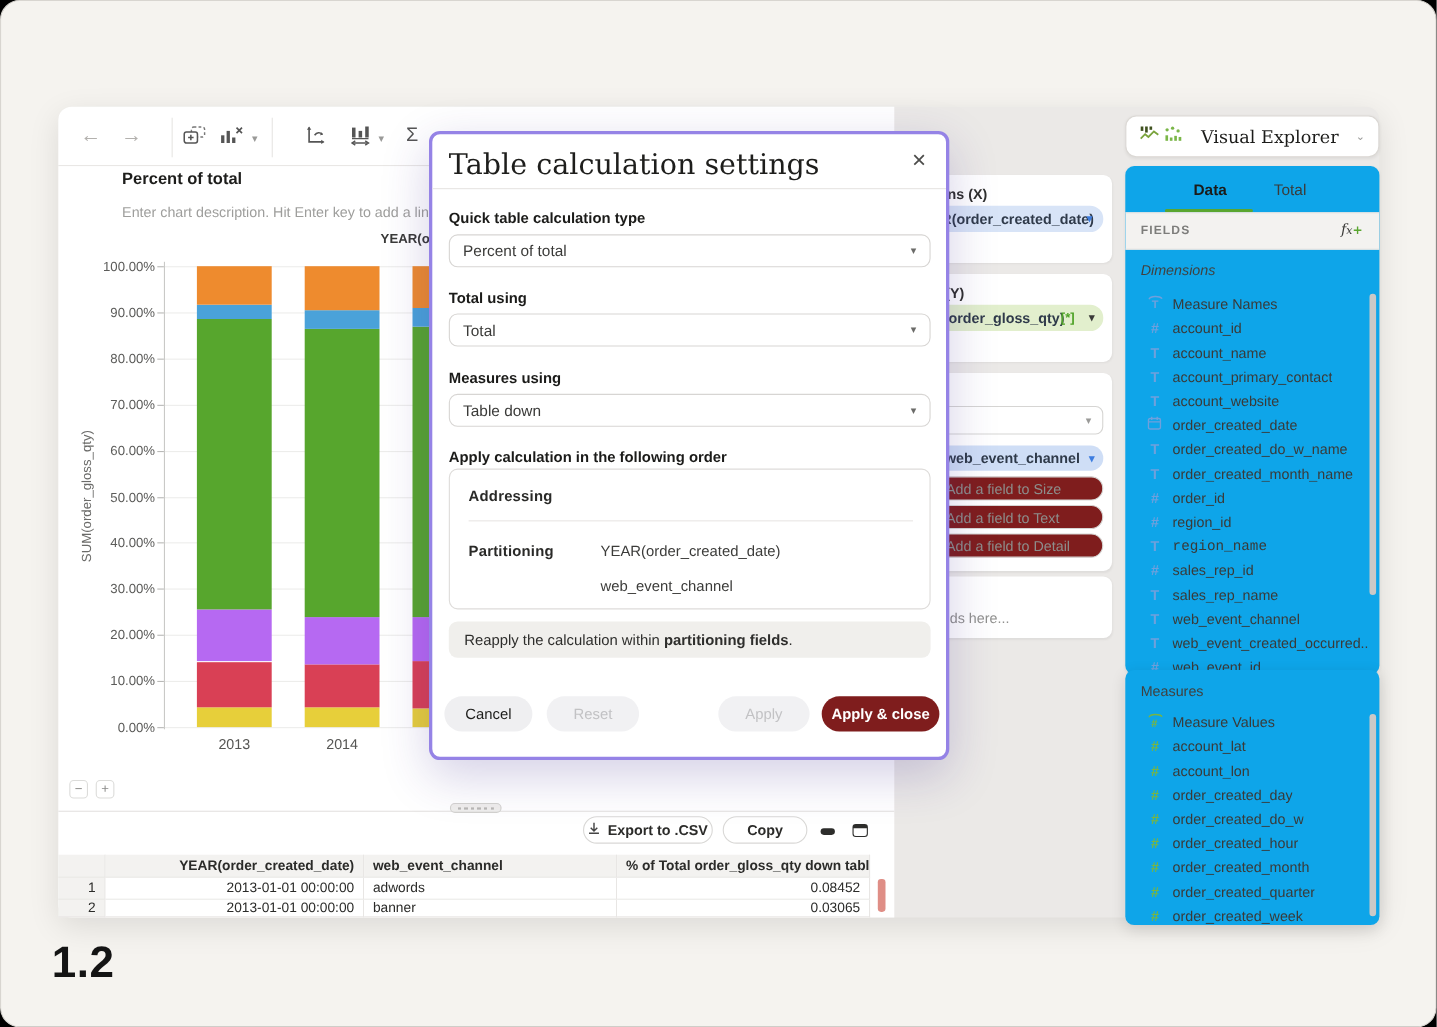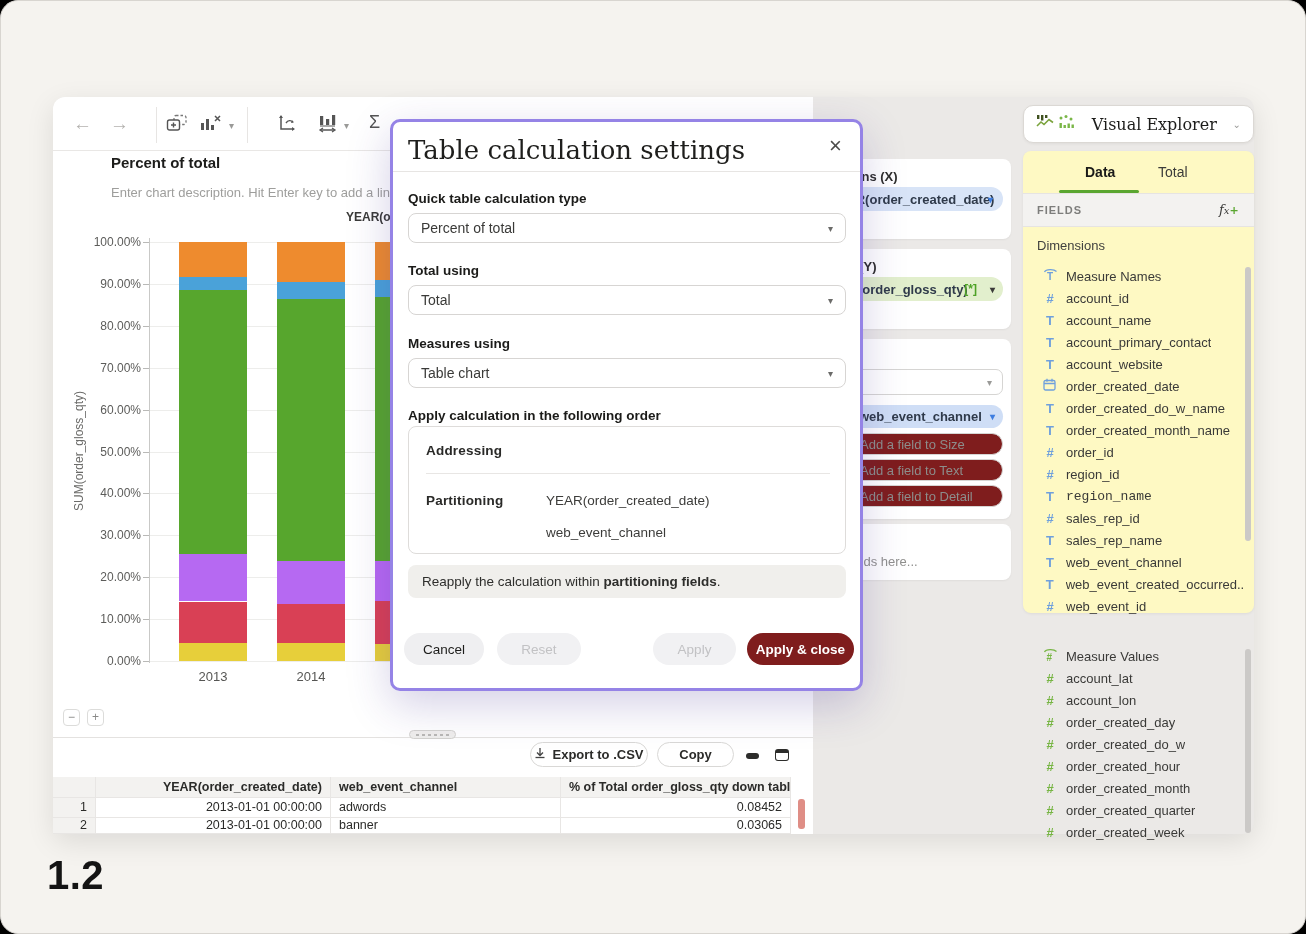--- a/index.html
+++ b/index.html
@@ -25,21 +25,21 @@
   .drag-handle:after{content:"";position:absolute;left:6px;right:6px;top:3px;height:2px;background:repeating-linear-gradient(90deg,#b9b8b5 0 3px,transparent 3px 6px);}
   .pill-btn{height:25px;background:#fff;border:1px solid #d9d8d6;border-radius:13px;font-size:13px;font-weight:700;color:#2b2b29;display:flex;align-items:center;justify-content:center;gap:6px;box-sizing:border-box;}
   .win-min{left:745px;top:752px;width:13px;height:6px;background:#2d2d2b;border-radius:3px;}
   .win-max{left:774px;top:748px;width:14px;height:12px;border:1.5px solid #2d2d2b;border-top:4px solid #2d2d2b;border-radius:3px;box-sizing:border-box;}
   .shelf-card{background:#fff;border-radius:8px;box-shadow:0 1px 2px rgba(0,0,0,.05);}
   .shelf-header{font-size:13px;font-weight:700;color:#2e2e2c;}
   .pill{border-radius:12px;font-size:13px;font-weight:700;color:#2f3a4a;display:flex;align-items:center;box-sizing:border-box;}
   .slot{border:1px solid #d6d5d3;border-radius:12px;font-size:13px;color:#8d8d8b;display:flex;align-items:center;box-sizing:border-box;background:#7f1d1d;}
   .ve-pill{left:1022px;top:104px;width:231px;height:38px;background:#fff;border:1px solid #dbd8d4;border-radius:10px;box-shadow:0 1px 3px rgba(0,0,0,.06);display:flex;align-items:center;padding:0 12px;box-sizing:border-box;gap:4px;}
   .ve-name{font-family:"DejaVu Serif",serif;font-size:16px;color:#1c1c1a;flex:1;text-align:center;}
-  .right-card{background:#fef9c3;border-radius:8px;box-shadow:0 1px 3px rgba(0,0,0,.06);overflow:hidden;}
+  .right-card{background:#0ea5e9;border-radius:8px;box-shadow:0 1px 3px rgba(0,0,0,.06);overflow:hidden;}
   .tab{font-size:14px;color:#3b3b39;}
   .tab.active{font-weight:700;color:#1b1b19;}
   .tab-underline{background:#5aa630;height:3px;border-radius:2px;}
   .fields-row{background:#f3f2f0;border-top:1px solid #e6e4e2;border-bottom:1px solid #e6e4e2;}
   .fields-title{font-size:11px;font-weight:700;letter-spacing:1px;color:#7d7d7b;}
   .fx-icon{font-family:"DejaVu Serif",serif;font-style:italic;font-size:13px;color:#3a3a38;}
   .fx-plus{color:#5aa630;font-weight:700;font-size:11px;font-style:normal;}
   .group-label{font-size:13px;color:#41413f;}
   .field-item{position:absolute;display:flex;align-items:center;gap:9px;font-size:13px;color:#3a3a38;width:200px;height:22px;}
   .scroll-thumb{width:6px;background:#cbc9c7;border-radius:3px;}
@@ -272,21 +272,21 @@
   </div>
 
   <div class="abs right-card" style="left:1022px;top:150px;width:231px;height:462px;">
     <span class="abs tab active" style="left:62px;top:13px;">Data</span>
     <span class="abs tab" style="left:135px;top:13px;">Total</span>
     <div class="abs tab-underline" style="left:36px;top:39px;width:80px;"></div>
     <div class="abs fields-row" style="left:0;top:42px;width:231px;height:32px;">
       <span class="abs fields-title" style="left:14px;top:10px;">FIELDS</span>
       <span class="abs fx-icon" style="left:196px;top:8px;">f<span style="font-size:10px;">x</span><span class="fx-plus">+</span></span>
     </div>
-    <span class="abs group-label" style="left:14px;top:87px;">Dimensions</span>
+    <span class="abs group-label" style="left:14px;top:87px;font-style:italic;">Dimensions</span>
   </div>
   <div id="dims-list">
       <div class="field-item" style="left: 1042px; top: 264px;">
         <span style="width:14px;"><svg width="15" height="13" viewBox="0 0 15 13">
             <path d="M1.5 4C3 .8 11 .8 13.5 3.5" fill="none" stroke="#6fa0dc" stroke-width="1.2"></path>
             <text x="4" y="12" font-size="10" font-weight="600" fill="#6fa0dc" font-family="Liberation Sans,sans-serif">T</text>
           </svg></span>
         <span style="white-space: nowrap; overflow: hidden; max-width: 178px;">Measure Names</span>
       </div>
       <div class="field-item" style="left: 1042px; top: 286px;">
@@ -349,20 +349,23 @@
         <span style="white-space: nowrap; overflow: hidden; max-width: 178px;">web_event_created_occurred...</span>
       </div>
       <div class="field-item" style="left: 1042px; top: 594px;">
         <span style="color:#6fa0dc;font-weight:600;font-size:13px;width:14px;text-align:center;">#</span>
         <span style="white-space: nowrap; overflow: hidden; max-width: 178px;">web_event_id</span>
       </div>
     </div>
   <div class="abs scroll-thumb" style="left:1244px;top:266px;height:274px;"></div>
 
   <div class="abs page-label">1.2</div>
+<div class="abs right-card" style="left:1022px;top:608px;width:231px;height:232px;box-shadow:0 4px 14px rgba(0,0,0,.12);">
+    <span class="abs group-label" style="left:14px;top:12px;">Measures</span>
+  </div>
     <div id="measures-list">
       <div class="field-item" style="left: 1042px; top: 644px;">
         <span style="width:14px;"><svg width="15" height="13" viewBox="0 0 15 13">
             <path d="M1.5 4C3 .8 11 .8 13.5 3.5" fill="none" stroke="#77b544" stroke-width="1.2"></path>
             <text x="3.5" y="12.5" font-size="10" font-weight="600" fill="#77b544" font-family="Liberation Sans,sans-serif">#</text>
           </svg></span>
         <span style="white-space: nowrap; overflow: hidden; max-width: 178px;">Measure Values</span>
       </div>
       <div class="field-item" style="left: 1042px; top: 666px;">
         <span style="color:#77b544;font-weight:600;font-size:13px;width:14px;text-align:center;">#</span>
@@ -410,21 +413,21 @@
     </div>
 
     <div class="abs m-label" style="left:15px;top:141px;">Total using</div>
     <div class="abs m-select" style="left:15px;top:163px;">
       <span>Total</span>
         <span class="caret">▾</span>
     </div>
 
     <div class="abs m-label" style="left:15px;top:214px;">Measures using</div>
     <div class="abs m-select" style="left:15px;top:236px;">
-      <span>Table chart</span>
+      <span>Table down</span>
         <span class="caret">▾</span>
     </div>
 
     <div class="abs m-label" style="left:15px;top:286px;">Apply calculation in the following order</div>
     <div class="abs order-box" style="left:15px;top:304px;">
       <span class="abs order-label" style="left:17px;top:16px;">Addressing</span>
       <div class="abs" style="left:17px;top:46px;width:404px;height:1px;background:#e8e6e4;"></div>
       <span class="abs order-label" style="left:17px;top:66px;">Partitioning</span>
       <span class="abs order-value" style="left:137px;top:66px;">YEAR(order_created_date)</span>
       <span class="abs order-value" style="left:137px;top:98px;">web_event_channel</span>

